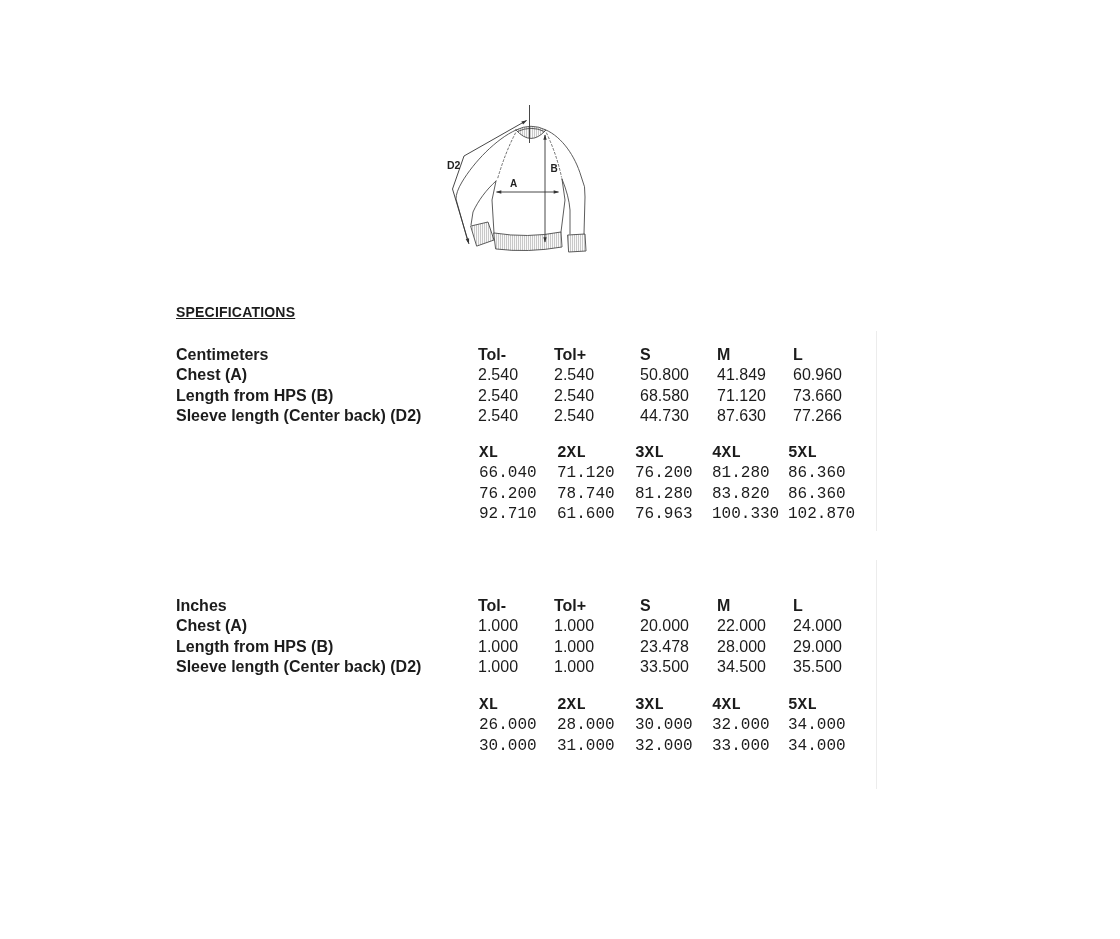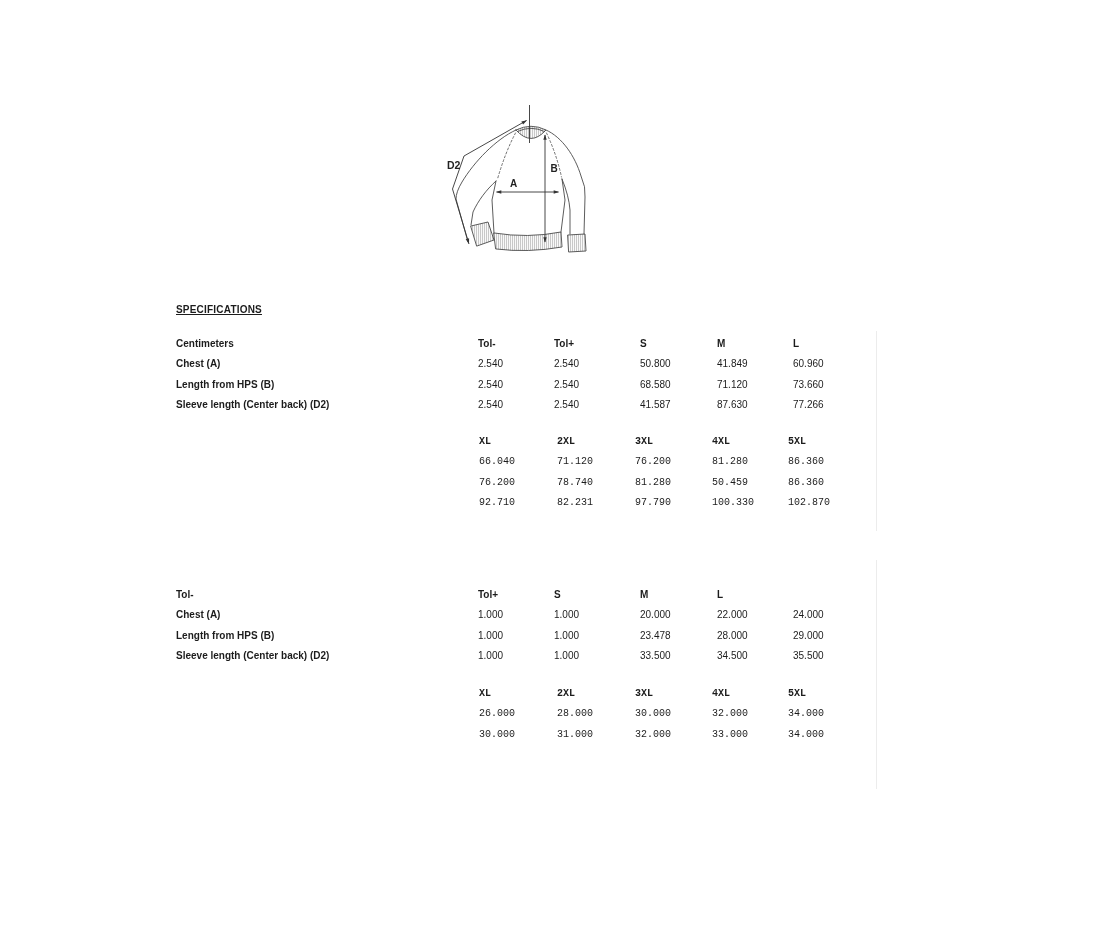--- a/index.html
+++ b/index.html
@@ -2,23 +2,23 @@
 <html><head>
 <meta charset="utf-8">
 <style>
   html,body{margin:0;padding:0;}
   .page{
     position:relative;width:965px;height:939px;background:#ffffff;overflow:hidden;
     font-family:"Liberation Sans",sans-serif;color:#1c1c1c;
   }
   .title{
     position:absolute;left:176px;top:304px;
-    font-size:10px;font-weight:bold;text-decoration:underline;letter-spacing:.2px;
+    font-size:14px;font-weight:bold;text-decoration:underline;letter-spacing:.2px;
   }
-  .tbl{position:absolute;font-size:10px;}
+  .tbl{position:absolute;font-size:16px;margin-top:11px;}
   .row{display:grid;height:20.3px;line-height:20.3px;white-space:nowrap;}
   .main .row{grid-template-columns:302px 76px 86px 77px 76px auto;}
   .size .row{grid-template-columns:78px 78px 77px 76px auto;font-family:Liberation Mono, monospace;}
   .b{font-weight:bold;}
   .cell{overflow:visible;}
   .vline{position:absolute;left:876px;width:1px;background:#ececec;}
   svg text{font-family:"Liberation Sans",sans-serif;}
 </style>
 </head>
 <body>
@@ -100,21 +100,21 @@
       <span class="cell">2.540</span>
       <span class="cell">2.540</span>
       <span class="cell">68.580</span>
       <span class="cell">71.120</span>
       <span class="cell">73.660</span>
     </div>
     <div class="row">
       <span class="cell b">Sleeve length (Center back) (D2)</span>
       <span class="cell">2.540</span>
       <span class="cell">2.540</span>
-      <span class="cell">41.587</span>
+      <span class="cell">44.730</span>
       <span class="cell">87.630</span>
       <span class="cell">77.266</span>
     </div>
   </div>
 
   <div class="tbl size" style="left:479px;top:432px;">
     <div class="row">
       <span class="cell b">XL</span>
       <span class="cell b">2XL</span>
       <span class="cell b">3XL</span>
@@ -125,34 +125,35 @@
       <span class="cell">66.040</span>
       <span class="cell">71.120</span>
       <span class="cell">76.200</span>
       <span class="cell">81.280</span>
       <span class="cell">86.360</span>
     </div>
     <div class="row">
       <span class="cell">76.200</span>
       <span class="cell">78.740</span>
       <span class="cell">81.280</span>
-      <span class="cell">50.459</span>
+      <span class="cell">83.820</span>
       <span class="cell">86.360</span>
     </div>
     <div class="row">
       <span class="cell">92.710</span>
-      <span class="cell">82.231</span>
-      <span class="cell">97.790</span>
+      <span class="cell">61.600</span>
+      <span class="cell">76.963</span>
       <span class="cell">100.330</span>
       <span class="cell">102.870</span>
     </div>
   </div>
 
   <div class="tbl main" style="left:176px;top:585px;">
     <div class="row">
+      <span class="cell b">Inches</span>
       <span class="cell b">Tol-</span>
       <span class="cell b">Tol+</span>
       <span class="cell b">S</span>
       <span class="cell b">M</span>
       <span class="cell b">L</span>
     </div>
     <div class="row">
       <span class="cell b">Chest (A)</span>
       <span class="cell">1.000</span>
       <span class="cell">1.000</span>

